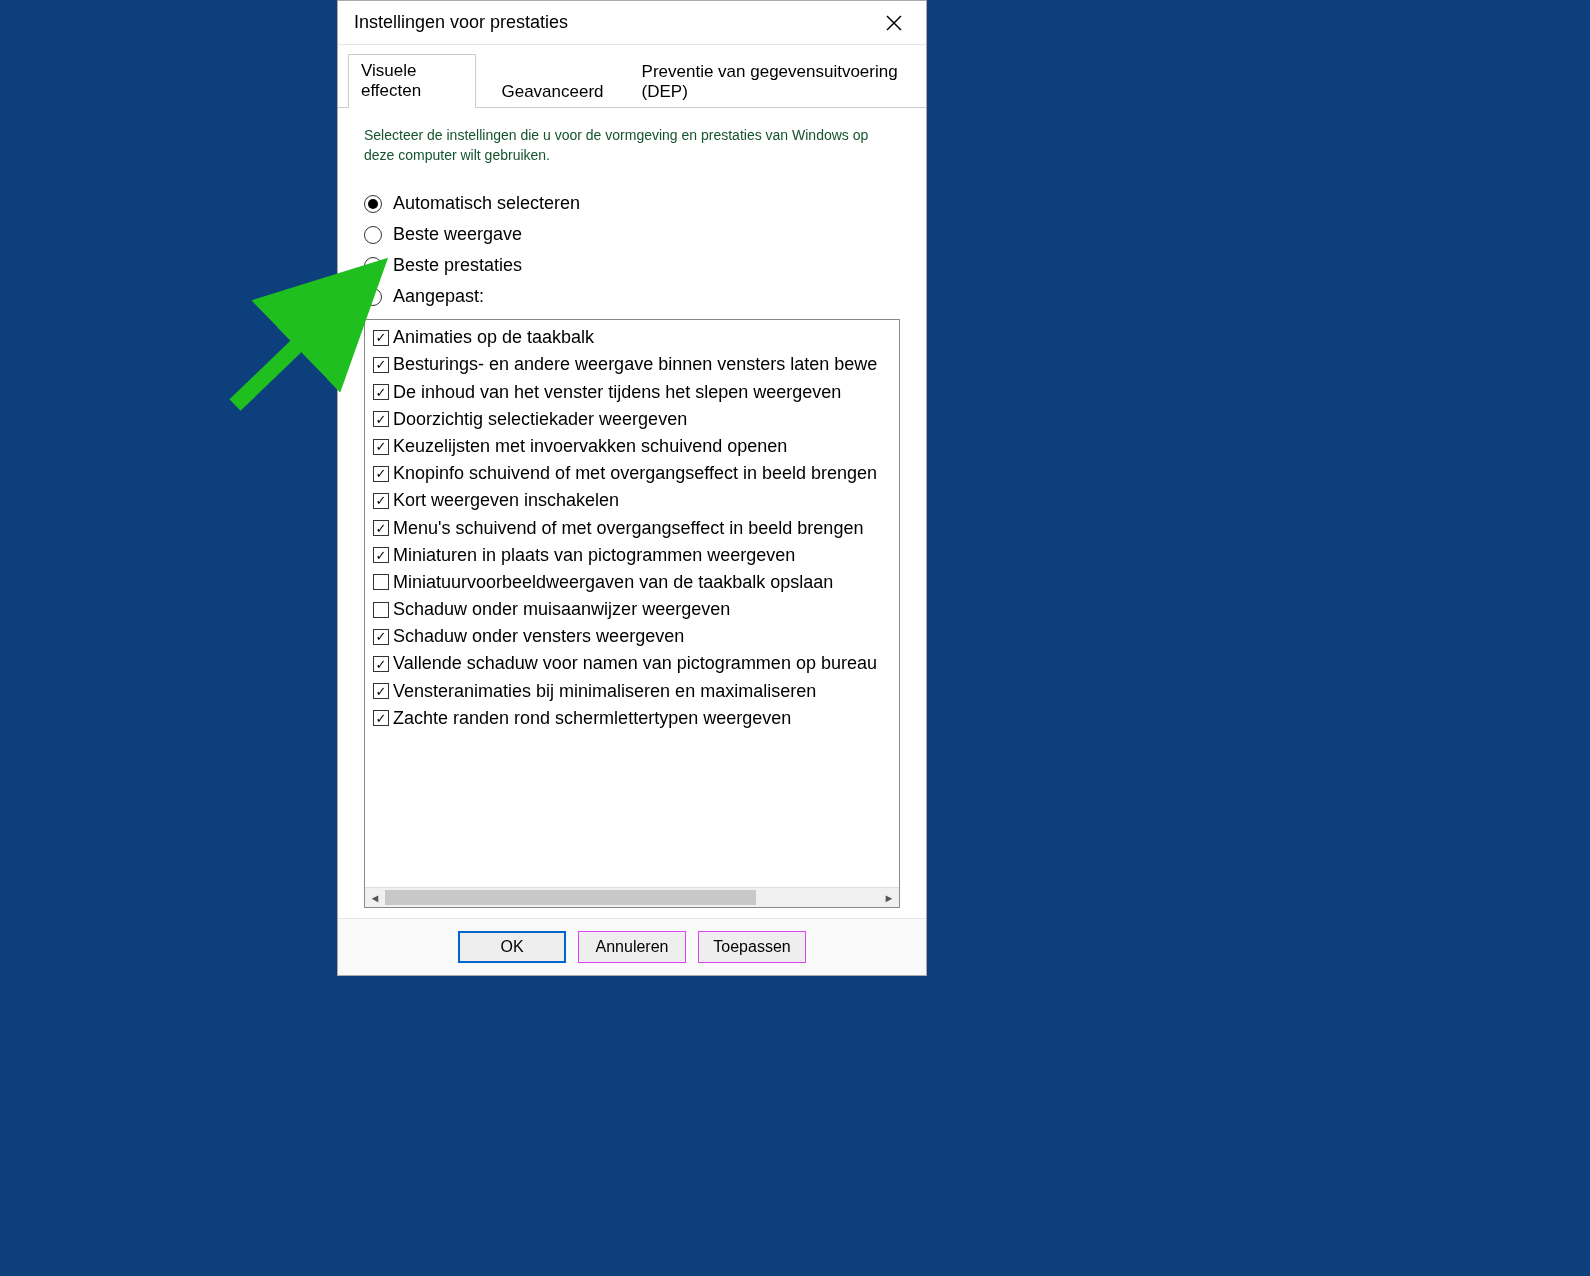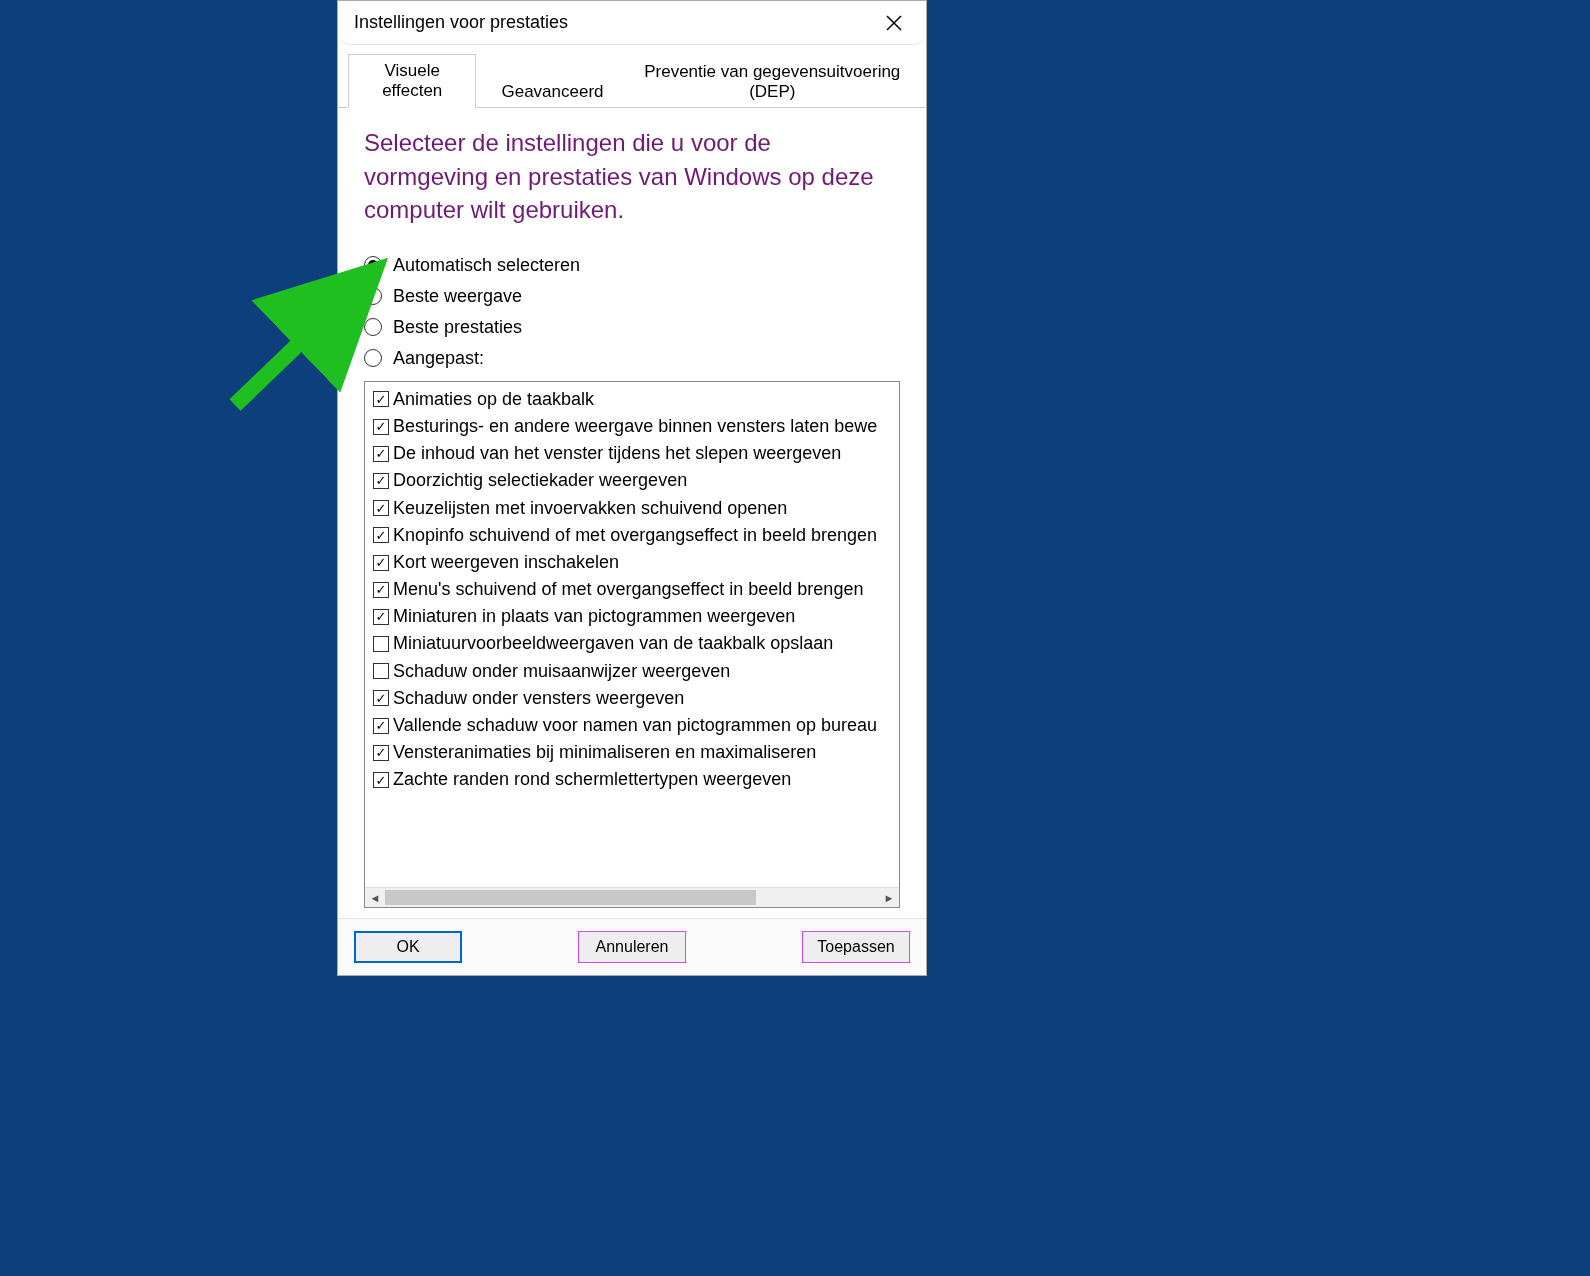--- a/index.html
+++ b/index.html
@@ -22,21 +22,20 @@
       display: flex;
       flex-direction: column;
     }
     .titlebar {
       display: flex;
       align-items: center;
       justify-content: space-between;
       height: 44px;
       padding: 0 12px 0 16px;
       border-bottom: 1px solid #e5e5e5;
-      border-radius: 13px;
     }
     .titlebar-title {
       font-size: 18px;
       color: #000;
     }
     .close-btn {
       width: 40px;
       height: 40px;
       display: flex;
       align-items: center;
@@ -44,21 +43,20 @@
       font-size: 18px;
       cursor: pointer;
     }
     .close-btn svg { width: 16px; height: 16px; }
     .tab-row {
       display: flex;
       align-items: flex-end;
       padding: 8px 10px 0 10px;
       border-bottom: 1px solid #cccccc;
       gap: 12px;
-      text-align: center;
     }
     .tab {
       padding: 6px 12px 6px 12px;
       font-size: 17px;
       color: #000;
       border: 1px solid transparent;
       border-bottom: none;
       position: relative;
       top: 1px;
       cursor: pointer;
@@ -69,22 +67,22 @@
       border-bottom: 1px solid #ffffff;
     }
     .tab-content {
       padding: 18px 26px 10px 26px;
       flex: 1;
       overflow: hidden;
       display: flex;
       flex-direction: column;
     }
     .description {
-      font-size: 24px;
-      color: #701a75;
+      font-size: 14px;
+      color: #14532d;
       line-height: 1.4;
       margin-bottom: 28px;
     }
     .radio-group {
       display: flex;
       flex-direction: column;
       gap: 10px;
       margin-bottom: 12px;
     }
     .radio-item {
@@ -174,21 +172,21 @@
     .hscroll-thumb {
       position: absolute;
       left: 0;
       top: 2px;
       bottom: 2px;
       width: 75%;
       background: #c8c8c8;
     }
     .button-row {
       display: flex;
-      justify-content: space-between;
+      justify-content: center;
       gap: 12px;
       padding: 12px 16px;
       border-top: 1px solid #e5e5e5;
       background: #fafafa;
     }
     .btn {
       min-width: 108px;
       height: 32px;
       border: 1px solid #d946ef;
       background: #eeeeee;

